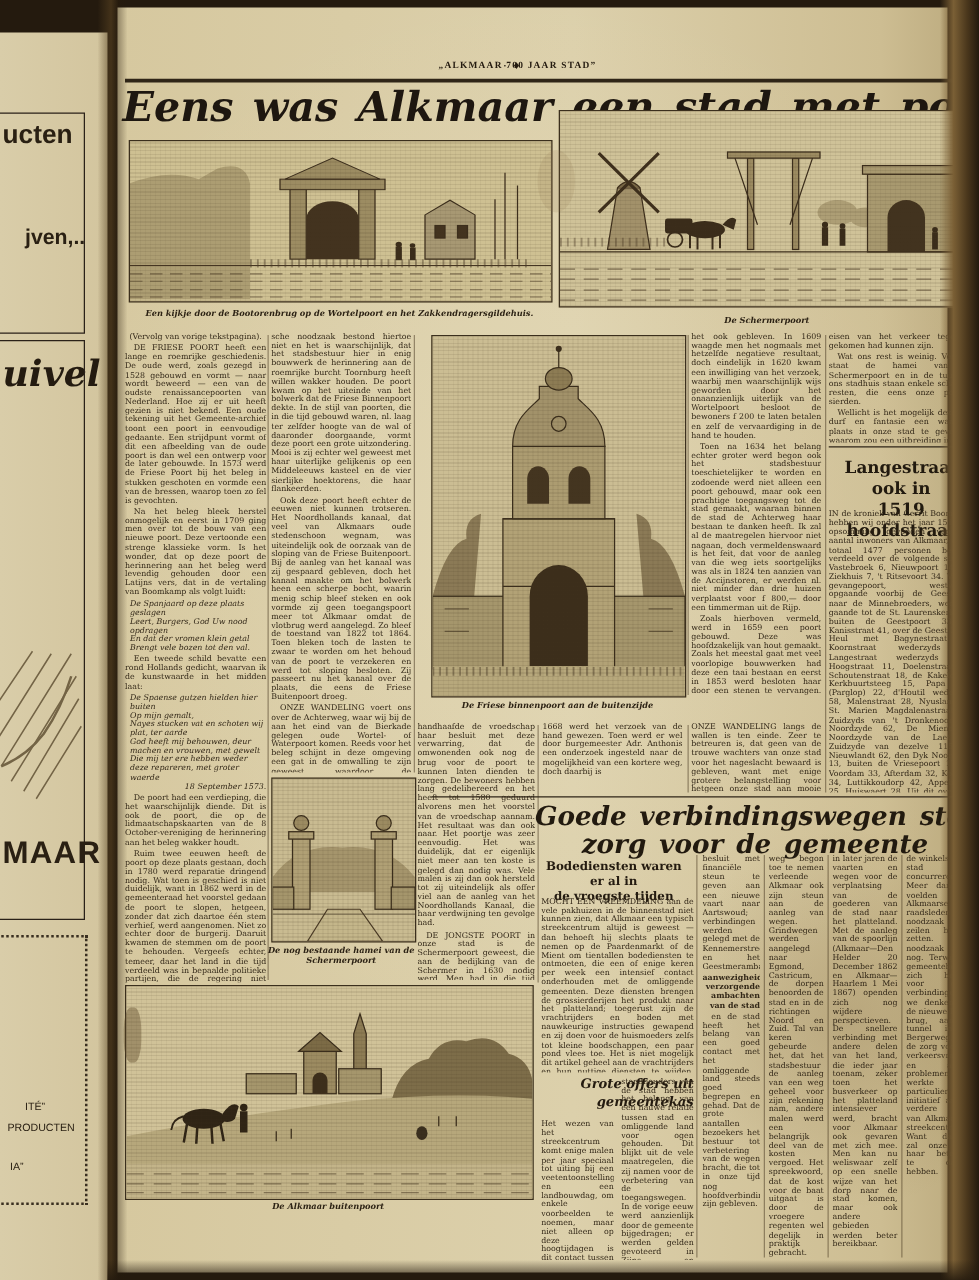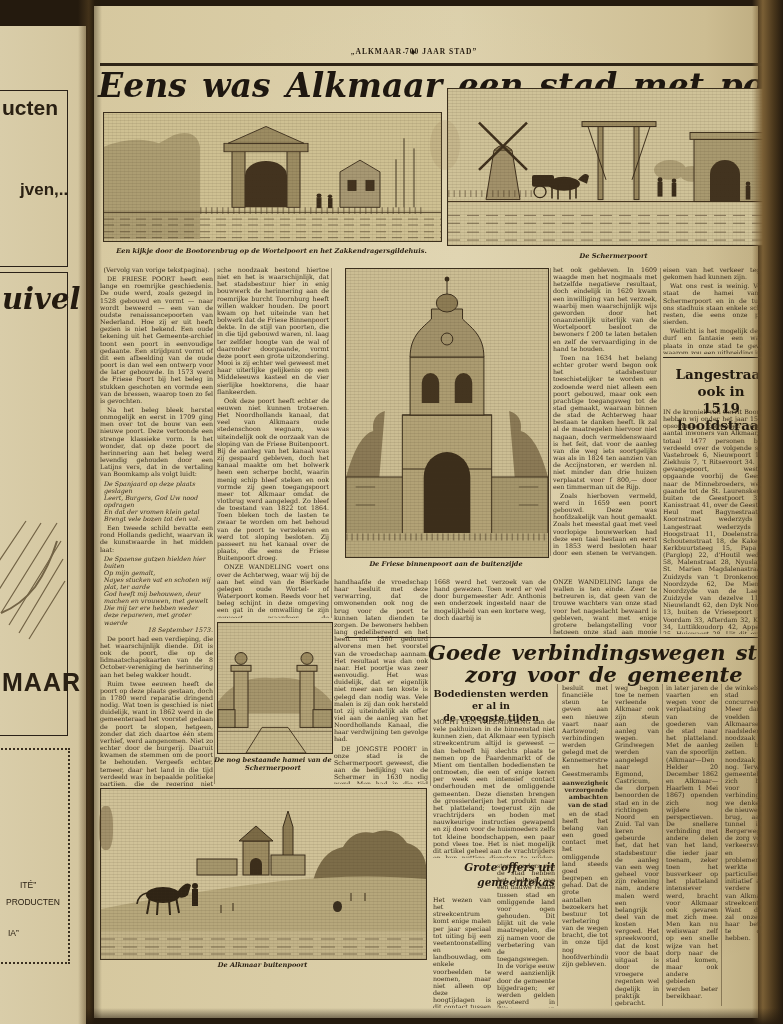--- a/index.html
+++ b/index.html
@@ -309,21 +309,21 @@
   <div>1519 hoofdstraat</div>
 </div>
 <div class="abs bodytext" style="left:663px;top:408px;width:117px;height:226px;">
   <p class="noindent">IN de kroniek van Gerrit Boomkamp hebben wij onder het jaar 1519 een opsomming gevonden van het aantal inwoners van Alkmaar, dat in totaal 1477 personen bedroeg verdeeld over de volgende straten: Vastebroek 6, Nieuwpoort 14, Bat Ziekhuis 7, 't Ritsevoort 34. Van de gevangepoort, westwaarts opgaande voorbij de Geestpoort naar de Minnebroeders, wederom gaande tot de St. Laurenskerke 49, buiten de Geestpoort 33, de Kanisstraat 41, over de Geest 30, de Heul met Bagynestraat 28, Koornstraat wederzyds 31, Langestraat wederzyds 128, Hoogstraat 11, Doelenstraat 18, Schoutenstraat 18, de Kakeloot 6, Kerkbuurtsteeg 15, Papa Glap (Parglop) 22, d'Houtil wederzyds 58, Malenstraat 28, Nyusland 77, St. Marien Magdalenastraat 21, Zuidzyds van 't Dronkenoort 48, Noordzyde 62, De Mient 33, Noordzyde van de Laet 89, Zuidzyde van dezelve 115, op Nieuwlandt 62, den Dyk Noordzyde 13, buiten de Vriesepoort 17, De Voordam 33, Afterdam 32, Kooltuin 34, Luttikkoudorp 42, Appelmarkt 25, Huiswaert 28. Uit dit overzicht blijkt duidelijk, dat de Langestraat ook in die jaren als de hoofdstraat van Alkmaar gold. Met haar 128 bewoners stak zij de andere straten verre naar de kroon.</p>
 </div>
 
 <div class="abs section-head" style="left:428px;top:640px;width:352px;">Goede verbindingswegen steeds een</div>
 <div class="abs section-head" style="left:428px;top:662px;width:352px;">zorg voor de gemeente</div>
 
 <div class="abs minihead" style="left:431px;top:688px;width:120px;">
-  <div>Bodediensten werden er al in</div>
+  <div>Bodediensten waren er al in</div>
   <div>de vroegste tijden</div>
 </div>
 <div class="abs bodytext" style="left:433px;top:718px;width:122px;height:140px;">
   <p class="noindent">MOCHT EEN VREEMDELING aan de vele pakhuizen in de binnenstad niet kunnen zien, dat Alkmaar een typisch streekcentrum altijd is geweest — dan behoeft hij slechts plaats te nemen op de Paardenmarkt of de Mient om tientallen bodediensten te ontmoeten, die een of enige keren per week een intensief contact onderhouden met de omliggende gemeenten. Deze diensten brengen de grossierderijen het produkt naar het platteland; toegerust zijn de vrachtrijders en boden met nauwkeurige instructies gewapend en zij doen voor de huismoeders zelfs tot kleine boodschappen, een paar pond vlees toe. Het is niet mogelijk dit artikel geheel aan de vrachtrijders en hun nuttige diensten te wijden, maar met hun aanwezigheid in het stadsbeeld aan te tonen, dat de verzorgende functie van de Alkmaarse bedrijven en ambachten voor de wijde omgeving het karakter van de stad bestempelen.</p>
 </div>
 
 <div class="abs bodytext" style="left:562px;top:684px;width:46px;height:322px;">
   <p class="noindent">besluit met financiële steun te geven aan een nieuwe vaart naar Aartswoud; verbindingen werden gelegd met de Kennemerstreek en het Geestmerambacht.</p>
   <p class="noindent boldfrag">aanwezigheid verzorgende ambachten van de stad</p>
   <p>en de stad heeft het belang van een goed contact met het omliggende land steeds goed begrepen en gehad. Dat de grote aantallen bezoekers het bestuur tot verbetering van de wegen bracht, die tot in onze tijd nog hoofdverbindingen zijn gebleven.</p>

